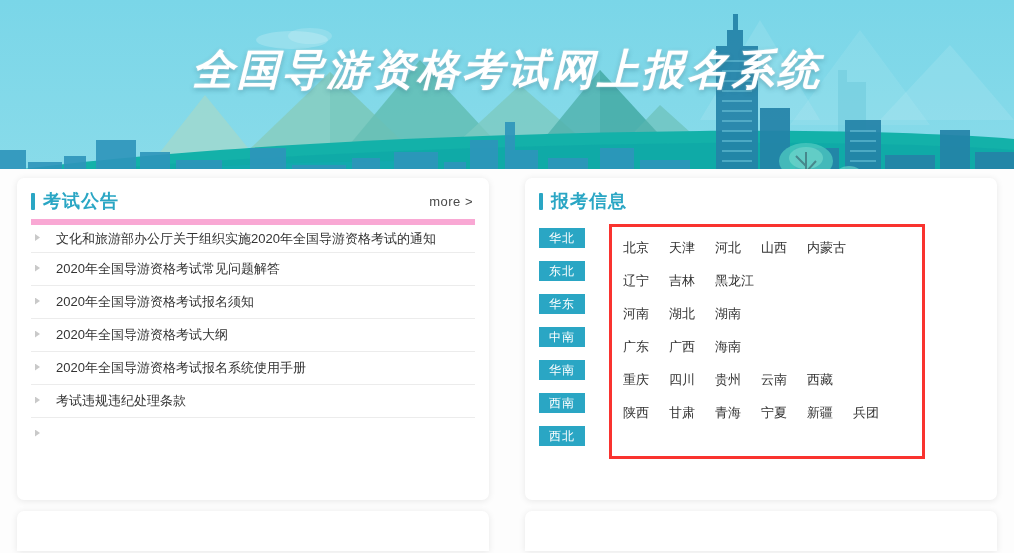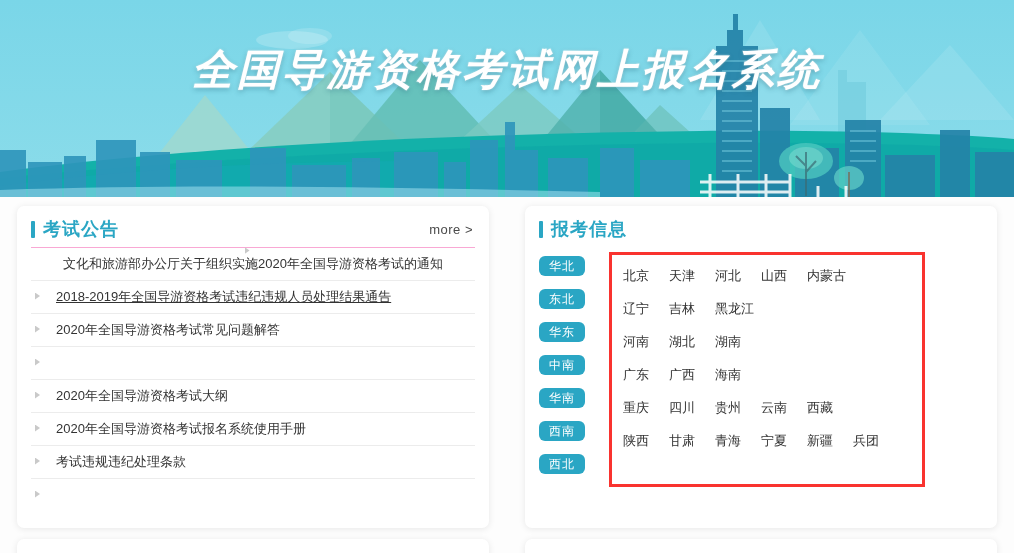--- a/index.html
+++ b/index.html
@@ -6,21 +6,21 @@
   html, body {
     width: 1014px; height: 553px;
     overflow: hidden;
     background: #fdfdfd;
     font-family: "Liberation Sans", "DejaVu Sans", sans-serif;
   }
 
   
   .banner {
     position: relative;
-    width: 1014px; height: 197px;
+    width: 1014px; height: 169px;
     overflow: hidden;
     background: linear-gradient(180deg, #7ad6e8 0%, #76d3e6 55%, #8adbea 100%);
   }
   .banner svg { position: absolute; left: 0; top: 0; display: block; }
   .banner-title {
     position: absolute;
     left: 0; right: 0; top: 42px;
     text-align: center;
     font-family: "DejaVu Sans", sans-serif;
     font-size: 42px;
@@ -85,21 +85,21 @@
   
   .notice-list { padding: 0 14px; }
   .notice-item {
     display: flex;
     align-items: center;
     height: 33px;
     border-top: 1px solid #ececec;
     font-size: 13px;
     color: #333333;
   }
-  .notice-item:first-child { border-top: 1px solid #f9a8d4; flex-direction: column; }
+  .notice-item:first-child { border-top: 6px solid #f9a8d4; }
   .bullet {
     flex: 0 0 auto;
     width: 5px; height: 7px;
     background: #c9c9c9;
     margin: 0 16px 0 4px;
     clip-path: polygon(0 0, 100% 50%, 0 100%, 0 0);
     transform: translateY(-1px);
   }
   .notice-text { color: #333; text-decoration: none; white-space: nowrap; }
   .notice-text.underlined { text-decoration: underline; }
@@ -117,21 +117,21 @@
     padding-top: 4px;
   }
   .region-badge {
     width: 46px;
     height: 20px;
     line-height: 20px;
     text-align: center;
     background: #2aa6c4;
     color: #ffffff;
     font-size: 12px;
-    border-radius: 6px;
+    border-radius: 0;
     margin-bottom: 13px;
     letter-spacing: 1px;
   }
   .provinces-box {
     margin-left: 24px;
     border: 3px solid #f9332f;
     padding: 4px 0 5px 0;
     width: 316px;
   }
   .province-row {
@@ -281,28 +281,25 @@
         </div>
         <a href="#" class="more-link">more &gt;</a>
       </div>
       <div class="notice-list">
         <div class="notice-item">
           <span class="bullet"></span>
           <a href="#" class="notice-text">文化和旅游部办公厅关于组织实施2020年全国导游资格考试的通知</a>
         </div>
         <div class="notice-item">
           <span class="bullet"></span>
-          <a href="#" class="notice-text underlined">2018-2019年全国导游资格考试违纪违规人员处理结果通告</a>
-        </div>
-        <div class="notice-item">
-          <span class="bullet"></span>
           <a href="#" class="notice-text">2020年全国导游资格考试常见问题解答</a>
         </div>
         <div class="notice-item">
           <span class="bullet"></span>
+          <a href="#" class="notice-text">2020年全国导游资格考试报名须知</a>
         </div>
         <div class="notice-item">
           <span class="bullet"></span>
           <a href="#" class="notice-text">2020年全国导游资格考试大纲</a>
         </div>
         <div class="notice-item">
           <span class="bullet"></span>
           <a href="#" class="notice-text">2020年全国导游资格考试报名系统使用手册</a>
         </div>
         <div class="notice-item">

